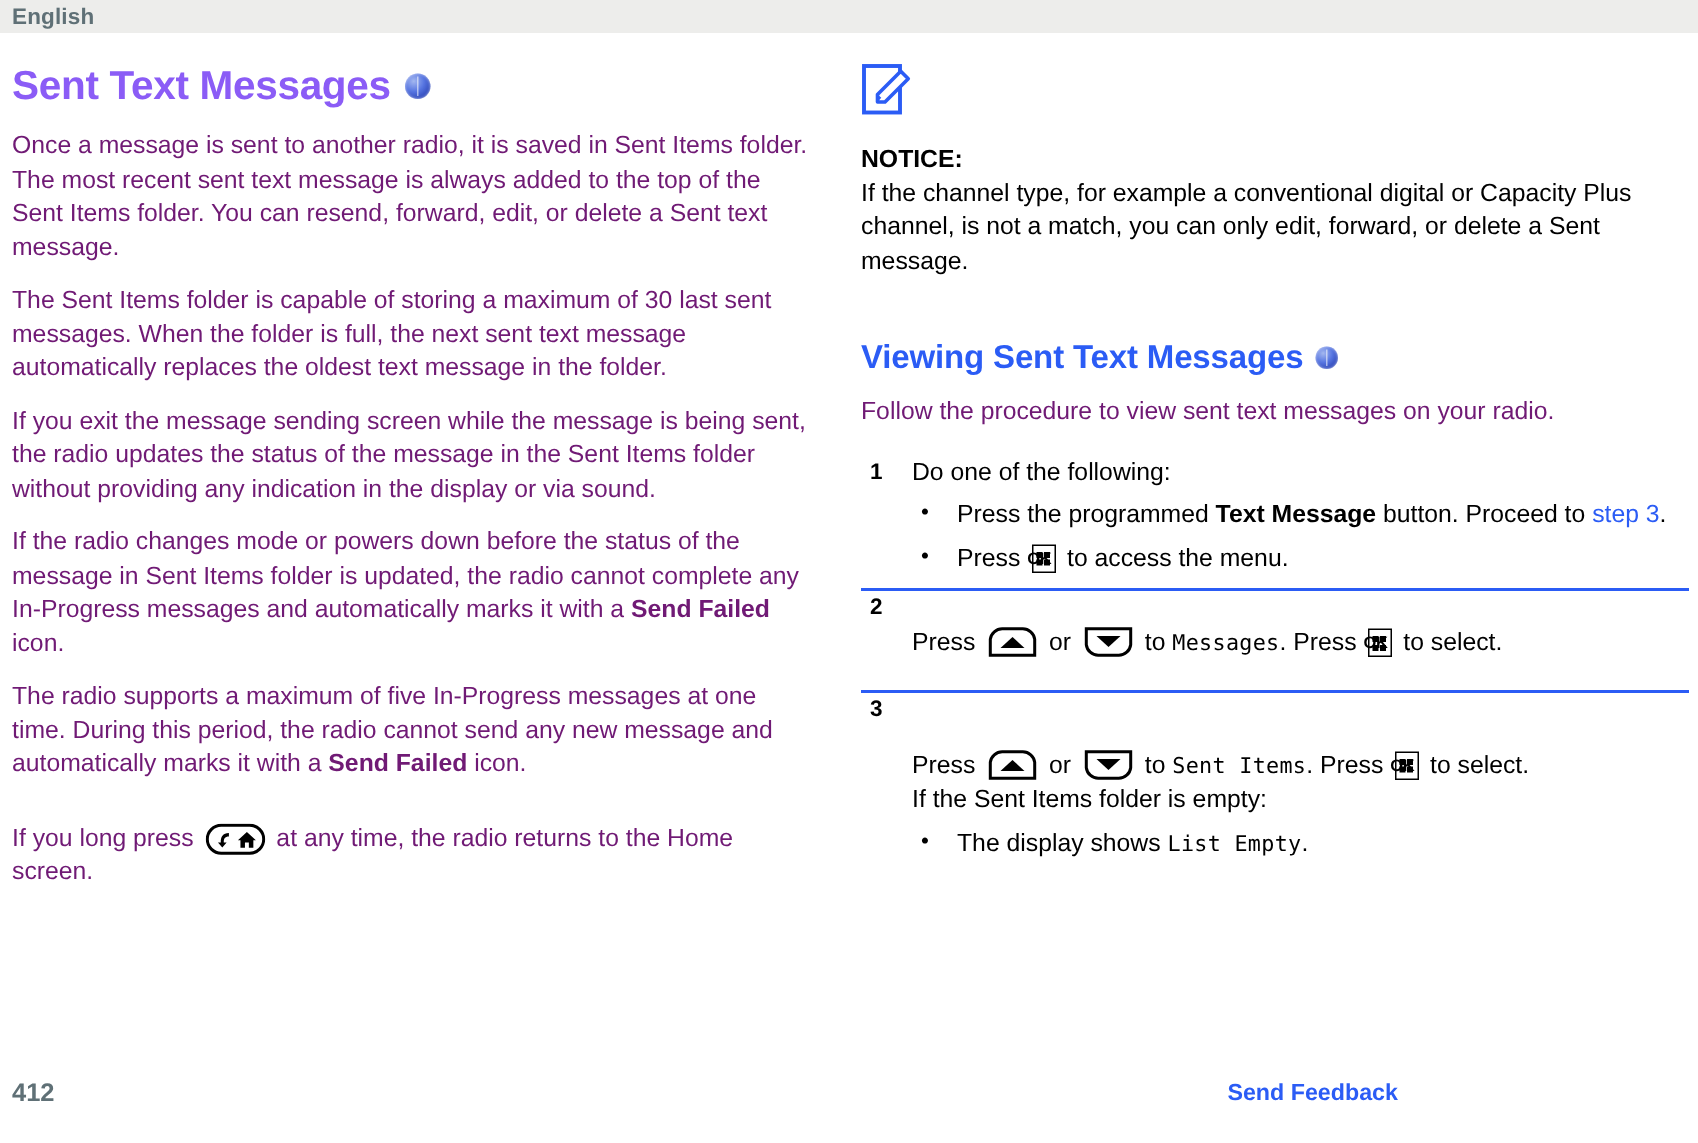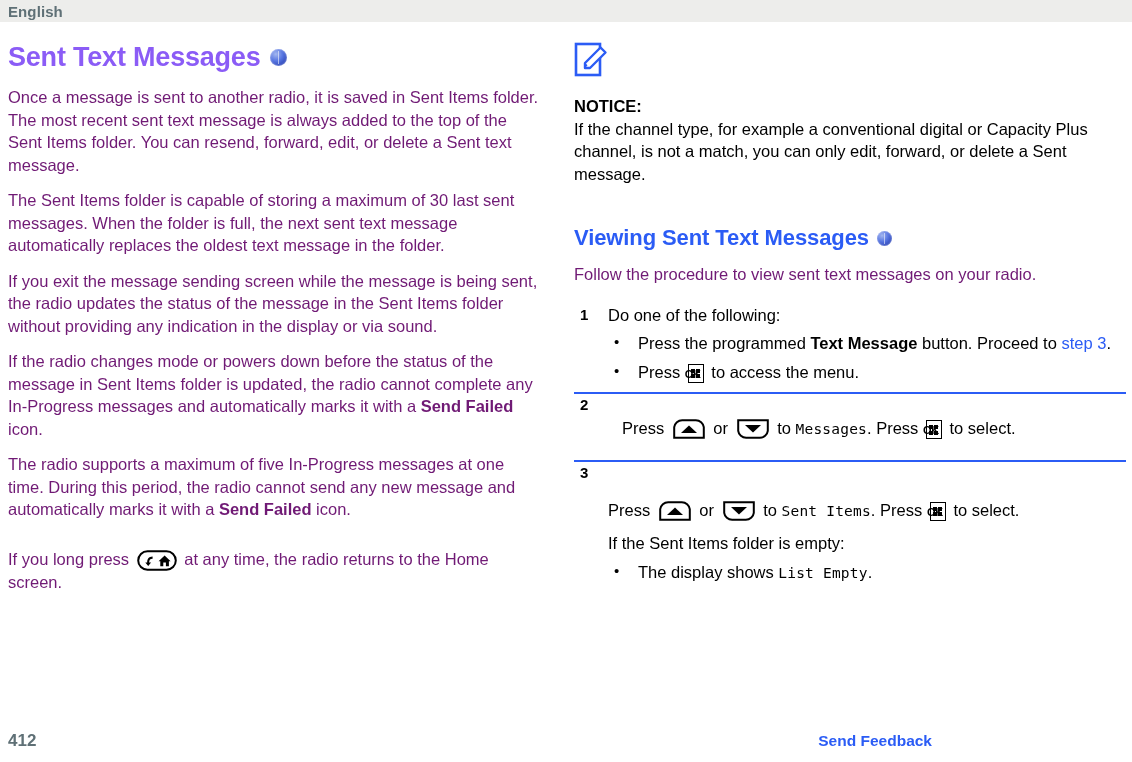--- a/index.html
+++ b/index.html
@@ -213,21 +213,21 @@
     font-weight: bold;
     font-size: 15px;
   }
   ol.steps > li.has-rule-top {
     border-top: 2.5px solid #2b5cf5;
     padding-top: 9px;
     margin-top: 9px;
   }
   ol.steps > li.pad-bottom { padding-bottom: 10px; }
   .step-text { display: block; }
-  .step-text.raise { margin-top: -2px; margin-left: 14px; }
+  .step-text.raise { margin-top: -2px; }
 
   ul.bullets {
     list-style: none;
     margin: 6px 0 0 0;
     padding: 0;
   }
   ul.bullets > li {
     position: relative;
     padding-left: 30px;
     margin-bottom: 6px;
@@ -236,39 +236,39 @@
   }
   ul.bullets > li::before {
     content: "\2022";
     position: absolute;
     left: 6px;
     top: -1px;
     font-size: 15px;
   }
   ul.bullets > li:last-child { margin-bottom: 0; }
 
-  .sub-para { margin-top: 10px; }
+  .sub-para { }
 
   a.xref {
     color: #2b5cf5;
     text-decoration: none;
   }
 
   
   .screen {
     font-family: "DejaVu Sans Mono", "Liberation Mono", monospace;
     font-size: 14.5px;
     letter-spacing: .2px;
   }
 
   
   .page-footer {
     position: absolute;
     left: 0;
-    bottom: 4px;
+    bottom: 16px;
     width: 1012px;
     height: 34px;
     display: flex;
     align-items: center;
     box-sizing: border-box;
     padding: 0 8px;
   }
   .page-footer .page-num {
     font-size: 17px;
     font-weight: bold;

